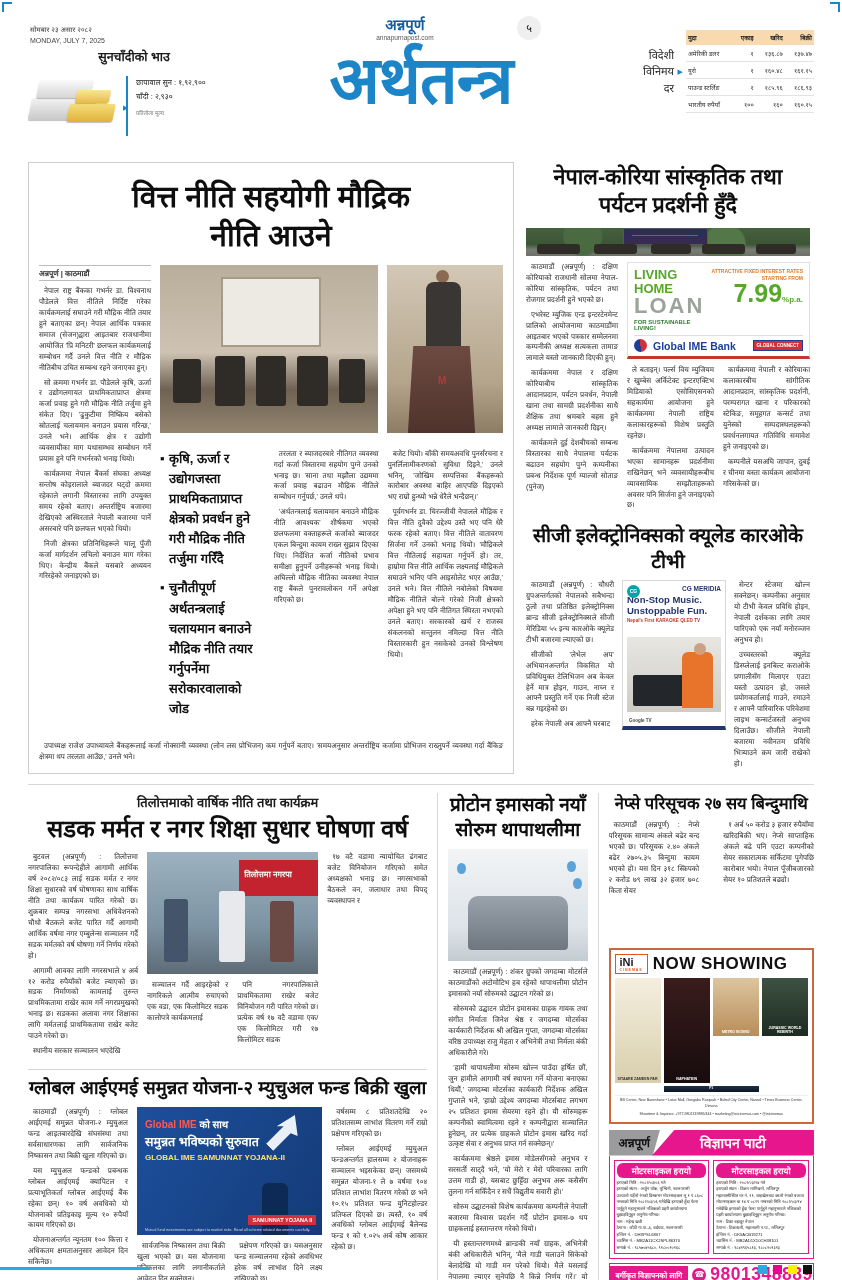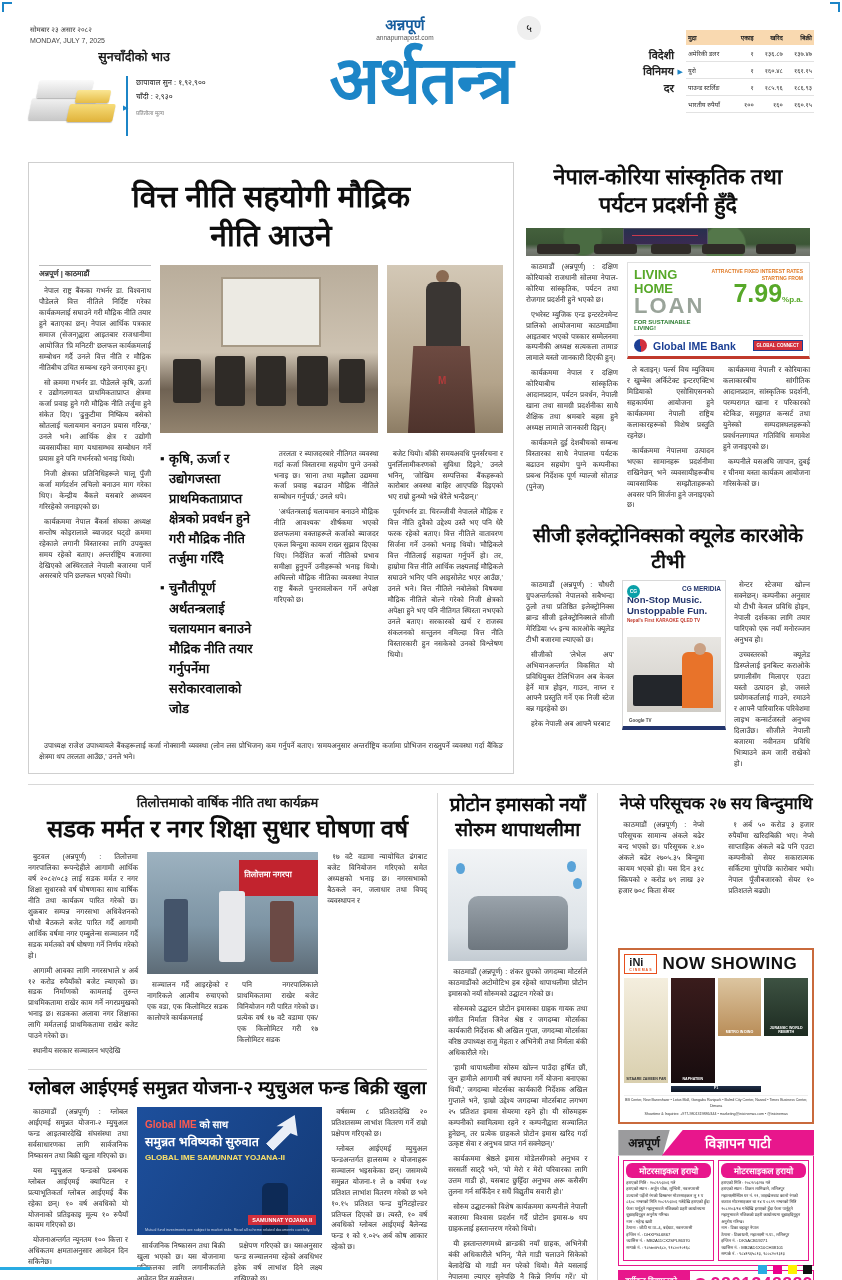--- a/index.html
+++ b/index.html
@@ -20,21 +20,21 @@
 .bar.g2{width:34px;height:13px;background:linear-gradient(#fae694,#e6bc46);left:46px;top:18px;transform:skewX(-12deg)}
 .gold-tx{margin:26px 0 0 10px;font-size:7.5px;line-height:1.8;color:#222;border-left:2px solid #1c85c7;padding-left:8px;position:relative}
 .gold-tx .note{font-size:5.5px;color:#777;margin-top:6px}
 .gold-tx .arr{position:absolute;left:-5px;top:26px;color:#1c85c7;font-size:7px}
 .brandblk{position:absolute;left:50%;top:8px;transform:translateX(-78%);text-align:center}
 .brandblk .lg{font-size:15px;font-weight:700;color:#155d9e}
 .brandblk .site{font-size:6.5px;color:#555}
 .pgno{position:absolute;left:50%;top:10px;transform:translateX(96px);width:24px;height:24px;border-radius:50%;background:#efefef;font-size:11px;text-align:center;line-height:24px;color:#111}
 .masthead{position:absolute;left:50%;top:26px;transform:translateX(-50%);font-size:66px;font-weight:800;color:#1c85c7;letter-spacing:-1px;white-space:nowrap}
 .fxwrap{position:absolute;right:0;top:24px;display:flex;align-items:center}
-.fxlabel{font-size:11px;font-weight:700;color:#222;text-align:right;line-height:1.5;margin-right:4px;position:relative;padding-right:8px}
+.fxlabel{font-size:11px;font-weight:400;color:#222;text-align:right;line-height:1.5;margin-right:4px;position:relative;padding-right:8px}
 .fxlabel .arr{position:absolute;right:-1px;top:50%;transform:translateY(-50%);color:#1c85c7;font-size:7px}
 .fx{width:128px;border-collapse:collapse;font-size:6.3px}
 .fx th{background:#f9d9b0;font-weight:700;padding:3px 2px;text-align:left;color:#222}
 .fx td{padding:3.5px 2px;border-bottom:1px solid #e2e2e2;color:#333}
 .fx td:nth-child(n+2),.fx th:nth-child(n+2){text-align:right}
 
 .bt{font-size:7.2px;line-height:1.52;text-align:justify;color:#2a2a2a}
 .bt p{margin-bottom:4px}
 .bt p::first-letter{margin-left:5px}
 .hl{font-weight:800;color:#0e0e0e;text-align:center;line-height:1.3}
@@ -89,21 +89,21 @@
 .cgad .t2{font-size:4.6px;font-weight:700;color:#c0392b;margin-top:1px}
 .cgad .scene{position:absolute;left:4px;right:4px;bottom:14px;top:56px;background:linear-gradient(180deg,#e8e6e2,#cfccc6)}
 .cgad .tv{position:absolute;left:6%;bottom:8%;width:55%;height:42%;background:#23262b;border-radius:2px}
 .cgad .singer{position:absolute;right:8%;bottom:6%;width:34%;height:74%;background:#e8732a;border-radius:6px 6px 0 0}
 .cgad .shd{position:absolute;right:16%;top:8%;width:12px;height:12px;border-radius:50%;background:#caa184}
 .cgad .gtv{position:absolute;left:6px;bottom:3px;font-size:4.5px;color:#444;font-weight:700}
 
 .row2{display:flex;margin-top:10px;height:496px;border-top:1px solid #d8d8d8;padding-top:8px}
 .colA{width:420px;padding-right:10px}
 .colB{width:164px;padding:0 10px}
-.colC{width:222px;padding-left:20px}
+.colC{width:222px;padding-left:10px}
 .h-kick{font-size:13px;margin-bottom:2px}
 .h-tilo{font-size:24px;margin-bottom:8px}
 .tgrid{display:grid;grid-template-columns:110px 1fr 100px;column-gap:9px}
 .ph.tilo{height:122px;background:linear-gradient(180deg,#9db2c0,#7d94a4 60%,#5d6b76)}
 .tilo .ban{position:absolute;right:0;top:6%;width:46%;height:30%;background:#c2232e}
 .tilo .ban span{position:absolute;left:6%;top:22%;font-size:8px;color:#fff;font-weight:800}
 .tsub{display:grid;grid-template-columns:1fr 1fr;column-gap:9px;margin-top:6px}
 .gime{border-top:1px solid #d8d8d8;margin-top:8px;padding-top:6px}
 .h-gime{font-size:18.5px;margin-bottom:7px}
 .ggrid{display:grid;grid-template-columns:100px 1fr 96px;column-gap:9px}
@@ -241,22 +241,22 @@
   <div class="row1">
 
     <section class="main-box">
       <h1 class="hl h-main">वित्त नीति सहयोगी मौद्रिक नीति आउने</h1>
       <div class="mgrid">
         <div class="c1">
           <div class="byline">अन्नपूर्ण | काठमाडौं</div>
           <div class="bt">
               <p>नेपाल राष्ट्र बैंकका गभर्नर डा. विश्वनाथ पौडेलले वित्त नीतिले निर्दिष्ट गरेका कार्यक्रमलाई सघाउने गरी मौद्रिक नीति तयार हुने बताएका छन्। नेपाल आर्थिक पत्रकार समाज (सेजन)द्वारा आइतबार राजधानीमा आयोजित 'प्रि मनिटरी' छलफल कार्यक्रमलाई सम्बोधन गर्दै उनले वित्त नीति र मौद्रिक नीतिबीच उचित सम्बन्ध रहने जनाएका हुन्।</p>
               <p>सो क्रममा गभर्नर डा. पौडेलले कृषि, ऊर्जा र उद्योगलगायत प्राथमिकताप्राप्त क्षेत्रमा कर्जा प्रवाह हुने गरी मौद्रिक नीति तर्जुमा हुने संकेत दिए। 'ढुकुटीमा निष्क्रिय बसेको स्रोतलाई चलायमान बनाउन प्रयास गरिन्छ,' उनले भने। आर्थिक क्षेत्र र उद्योगी व्यवसायीका माग यथासम्भव सम्बोधन गर्ने प्रयास हुने पनि गभर्नरको भनाइ थियो।</p>
+              <p>कार्यक्रममा नेपाल बैंकर्स संघका अध्यक्ष सन्तोष कोइरालाले ब्याजदर घट्दो क्रममा रहेकाले लगानी विस्तारका लागि उपयुक्त समय रहेको बताए। अन्तर्राष्ट्रिय बजारमा देखिएको अस्थिरताले नेपाली बजारमा पार्ने असरबारे पनि छलफल भएको थियो।</p>
               <p>निजी क्षेत्रका प्रतिनिधिहरूले चालू पुँजी कर्जा मार्गदर्शन लचिलो बनाउन माग गरेका थिए। केन्द्रीय बैंकले यसबारे अध्ययन गरिरहेको जनाइएको छ।</p>
-              <p>कार्यक्रममा नेपाल बैंकर्स संघका अध्यक्ष सन्तोष कोइरालाले ब्याजदर घट्दो क्रममा रहेकाले लगानी विस्तारका लागि उपयुक्त समय रहेको बताए। अन्तर्राष्ट्रिय बजारमा देखिएको अस्थिरताले नेपाली बजारमा पार्ने असरबारे पनि छलफल भएको थियो।</p>
             </div>
         </div>
         <div class="ph panel">
           <div class="scr"></div>
           <i class="fig" style="left:6%;bottom:18%;width:13%;height:26%"></i>
           <i class="fig" style="left:25%;bottom:16%;width:14%;height:30%"></i>
           <i class="fig" style="left:44%;bottom:16%;width:14%;height:30%"></i>
           <i class="fig" style="left:63%;bottom:16%;width:14%;height:30%"></i>
           <i class="fig" style="left:82%;bottom:18%;width:12%;height:26%"></i>
         </div>

